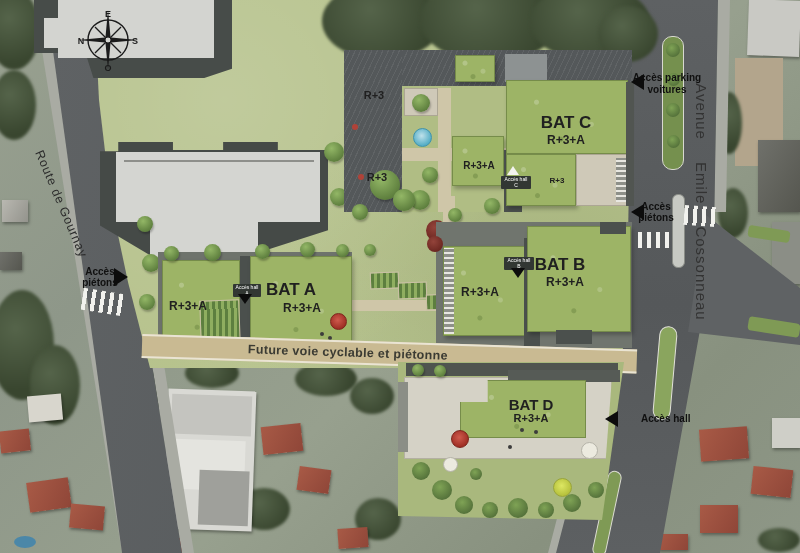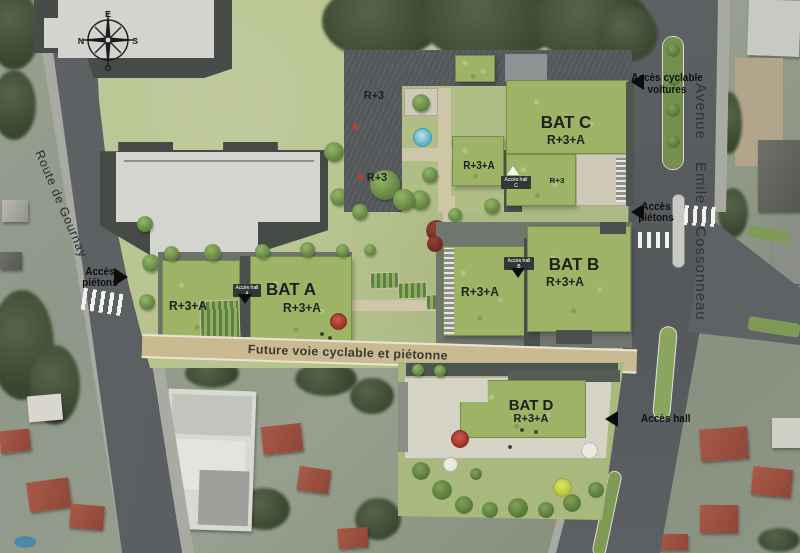--- a/index.html
+++ b/index.html
@@ -241,40 +241,40 @@
   <div class="t" style="left:61px;top:204px;transform:translate(-50%,-50%) rotate(67deg);font-size:12.5px;font-weight:500;letter-spacing:.8px;color:#2a2a2a">Route de Gournay</div>
 
   <div class="t" style="left:701px;top:202px;transform:translate(-50%,-50%) rotate(90deg);font-size:15px;letter-spacing:1px;color:#333">
     <span>Avenue</span><span style="display:inline-block;width:22px"></span><span>Emile</span><span style="display:inline-block;width:22px"></span><span>Cossonneau</span>
   </div>
 
   <div class="t lbl" style="left:291px;top:289px;font-size:17px">BAT A</div>
   <div class="t lbl" style="left:302px;top:308px;font-size:12px">R+3+A</div>
   <div class="t lbl" style="left:188px;top:306px;font-size:12px">R+3+A</div>
 
-  <div class="t lbl" style="left:574px;top:264px;font-size:17px">BAT B</div>
+  <div class="t lbl" style="left:560px;top:264px;font-size:17px">BAT B</div>
   <div class="t lbl" style="left:565px;top:282px;font-size:12px">R+3+A</div>
   <div class="t lbl" style="left:480px;top:292px;font-size:12px">R+3+A</div>
 
   <div class="t lbl" style="left:566px;top:122px;font-size:17px">BAT C</div>
   <div class="t lbl" style="left:566px;top:140px;font-size:12px">R+3+A</div>
   <div class="t lbl" style="left:479px;top:166px;font-size:10px">R+3+A</div>
 
   <div class="t lbl" style="left:531px;top:404px;font-size:15px">BAT D</div>
   <div class="t lbl" style="left:531px;top:418px;font-size:11px">R+3+A</div>
 
   <div class="t lbl" style="left:374px;top:95px;font-size:11px">R+3</div>
   <div class="t lbl" style="left:377px;top:177px;font-size:11px">R+3</div>
   <div class="t lbl" style="left:557px;top:181px;font-size:8px">R+3</div>
 
   <div class="t acc" style="left:100px;top:272px">Accès</div>
   <div class="t acc" style="left:100px;top:283px">piétons</div>
   <div class="abs tri-right" style="left:114px;top:268px"></div>
 
-  <div class="t acc" style="left:667px;top:78px">Accès cyclable</div>
+  <div class="t acc" style="left:667px;top:78px">Accès parking</div>
   <div class="t acc" style="left:667px;top:90px">voitures</div>
   <div class="abs tri-left" style="left:631px;top:74px"></div>
 
   <div class="t acc" style="left:656px;top:207px">Accès</div>
   <div class="t acc" style="left:656px;top:218px">piétons</div>
   <div class="abs tri-left" style="left:631px;top:204px"></div>
 
   <div class="t acc" style="left:641px;top:419px;transform:translate(0,-50%)">Accès hall</div>
   <div class="abs tri-left" style="left:605px;top:411px"></div>
 

